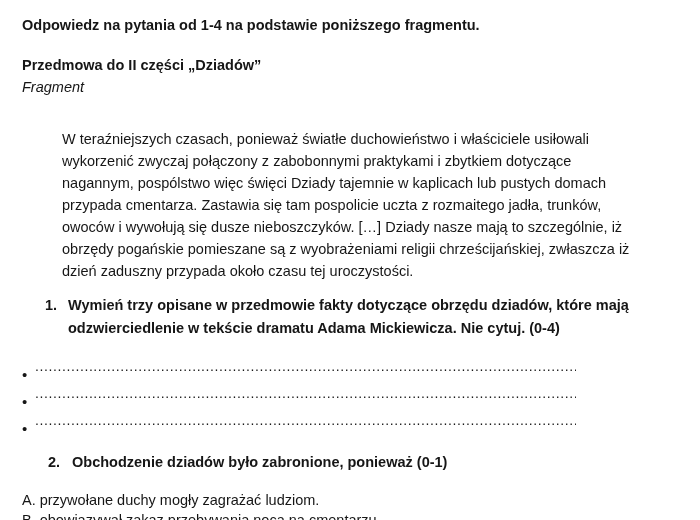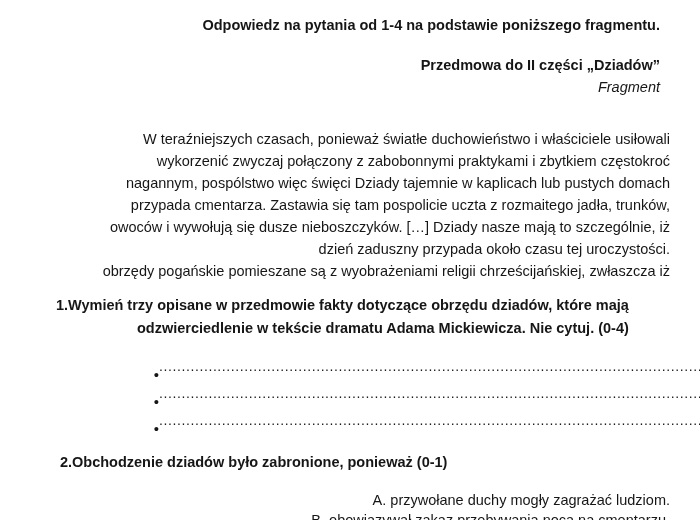--- a/index.html
+++ b/index.html
@@ -5,21 +5,20 @@
   html, body { margin: 0; padding: 0; background: #ffffff; }
   .page {
     position: relative;
     width: 700px;
     height: 520px;
     background: #ffffff;
     overflow: hidden;
     color: #161616;
     font-family: "Liberation Sans", sans-serif;
     font-size: 14.5px;
-    text-align: right;
   }
   .instruction {
     margin: 16px 40px 0 22px;
     font-weight: bold;
     line-height: 18px;
   }
   .author-block {
     margin: 21px 40px 0 22px;
     line-height: 21.5px;
   }
@@ -83,26 +82,26 @@
 
   <div class="instruction">Odpowiedz na pytania od 1-4 na podstawie poniższego fragmentu.</div>
 
   <div class="author-block">
     <div class="work-title">Przedmowa do II części „Dziadów”</div>
     <div class="fragment-label">Fragment</div>
   </div>
 
   <div class="fragment">
     <div class="fragment-line">W teraźniejszych czasach, ponieważ światłe duchowieństwo i właściciele usiłowali</div>
-    <div class="fragment-line">wykorzenić zwyczaj połączony z zabobonnymi praktykami i zbytkiem częstokroć</div>
+    <div class="fragment-line">wykorzenić zwyczaj połączony z zabobonnymi praktykami i zbytkiem dotyczące</div>
     <div class="fragment-line">nagannym, pospólstwo więc święci Dziady tajemnie w kaplicach lub pustych domach</div>
     <div class="fragment-line">przypada cmentarza. Zastawia się tam pospolicie uczta z rozmaitego jadła, trunków,</div>
     <div class="fragment-line">owoców i wywołują się dusze nieboszczyków. […] Dziady nasze mają to szczególnie, iż</div>
+    <div class="fragment-line">obrzędy pogańskie pomieszane są z wyobrażeniami religii chrześcijańskiej, zwłaszcza iż</div>
     <div class="fragment-line">dzień zaduszny przypada około czasu tej uroczystości.</div>
-    <div class="fragment-line">obrzędy pogańskie pomieszane są z wyobrażeniami religii chrześcijańskiej, zwłaszcza iż</div>
   </div>
 
   <div class="question1">
     <span class="q-num">1.</span>
     <span>
       <div class="q-text-line">Wymień trzy opisane w przedmowie fakty dotyczące obrzędu dziadów, które mają</div>
       <div class="q-text-line">odzwierciedlenie w tekście dramatu Adama Mickiewicza. Nie cytuj. (0-4)</div>
     </span>
   </div>
 

